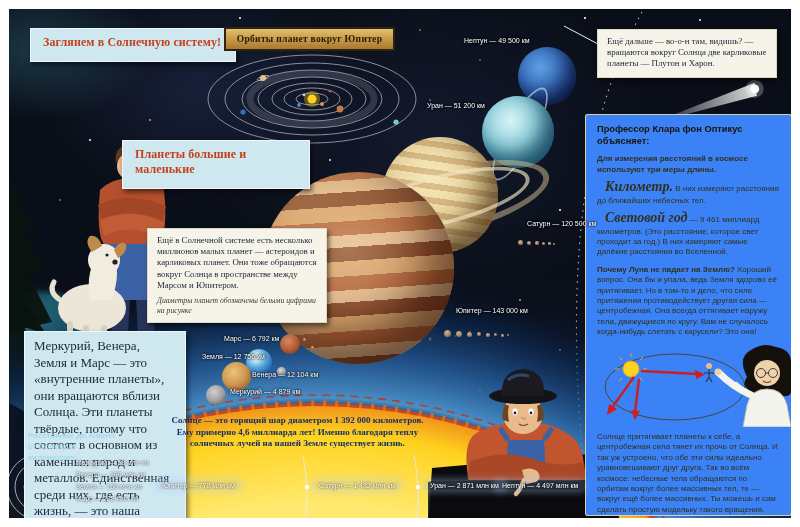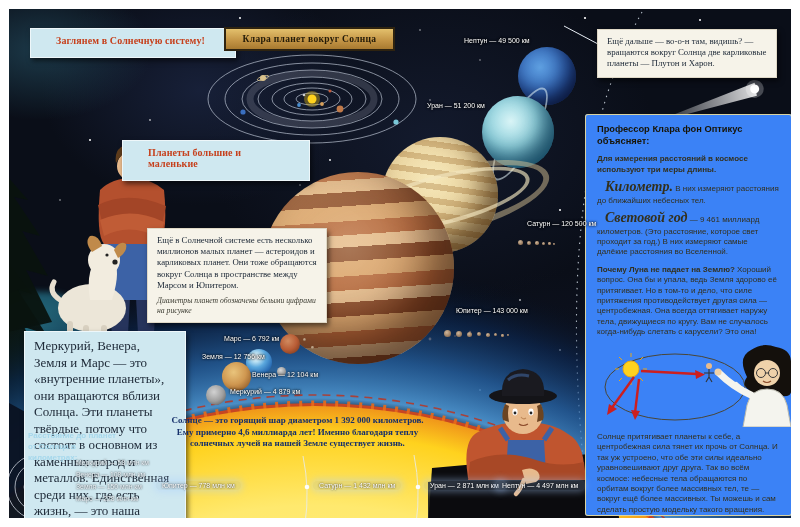--- a/index.html
+++ b/index.html
@@ -48,21 +48,21 @@
       background:radial-gradient(circle at 40% 35%, #d8d8d8, #8f8f8f 70%);}
   #venus{left:222px;top:362px;width:29px;height:29px;
       background:radial-gradient(circle at 40% 35%, #e9c47c, #cf9750 48%, #96602c 82%, #64401c);}
   #mercury{left:206px;top:385px;width:20px;height:20px;
       background:radial-gradient(circle at 40% 35%, #d2d2d2, #9e9e9e 52%, #585858 92%);}
   .minimoon{position:absolute;border-radius:50%;z-index:2;
       background:radial-gradient(circle at 40% 35%, #cdb59a, #8f7054 75%);}
   
   .box{position:absolute;z-index:4;background:#cfe8f0;border:1px solid #eef7fa;
       box-shadow:2px 3px 5px rgba(0,0,0,.55);padding:6px 9px 7px;color:#202c3a;}
-  .box h3{margin:0 16px 4px;font-size:10px;color:#c6401c;font-weight:bold;letter-spacing:.1px;}
+  .box h3{margin:0 3px 4px;font-size:12px;color:#c6401c;font-weight:bold;letter-spacing:.1px;}
   .box p{margin:0;font-size:8.8px;line-height:1.27;}
   .box.white{background:#f6f3e9;border-color:#dfd8c6;}
   .note{margin-top:5px !important;font-style:italic;font-size:7.7px !important;color:#3a3a30;}
   #banner{position:absolute;left:224px;top:27px;width:167px;height:20px;z-index:4;
       background:linear-gradient(180deg,#e3c06c,#c29344 60%,#a87a30);
       border:2px solid #2e2310;display:flex;align-items:center;justify-content:center;
       font-size:9.5px;font-weight:bold;color:#241b08;letter-spacing:.3px;}
   
   #panel{position:absolute;left:585px;top:114px;width:207px;height:402px;z-index:4;
       background:#3b82f6;border-radius:3px;box-shadow:0 0 0 1px #d9d2a0 inset;
@@ -326,21 +326,21 @@
         <circle cx="531" cy="413" r="1.4" fill="#222"></circle>
       <path d="M519 424 q4 3 9 0" stroke="#8a4a2a" stroke-width="1.2" fill="none"></path>
       <path d="M521 417 q2 3 5 1" stroke="#c08a5a" stroke-width="1.2" fill="none"></path>
     </g>
   </svg>
 
   <div class="box" style="left:30px;top:28px;width:186px;">
     <h3>Заглянем в Солнечную систему!</h3>
   </div>
 
-  <div id="banner">Клара планет вокруг Солнца</div>
+  <div id="banner">Орбиты планет вокруг Юпитер</div>
 
   <div class="box white" style="left:597px;top:29px;width:160px;">
     <p>Ещё дальше — во-о-н там, видишь? — вращаются вокруг Солнца две карликовые планеты — Плутон и Харон.</p>
   </div>
 
   <div class="box" style="left:122px;top:140px;width:168px;">
     <h3>Планеты большие и маленькие</h3>
   </div>
 
   <div class="box white" style="left:147px;top:228px;width:160px;">

